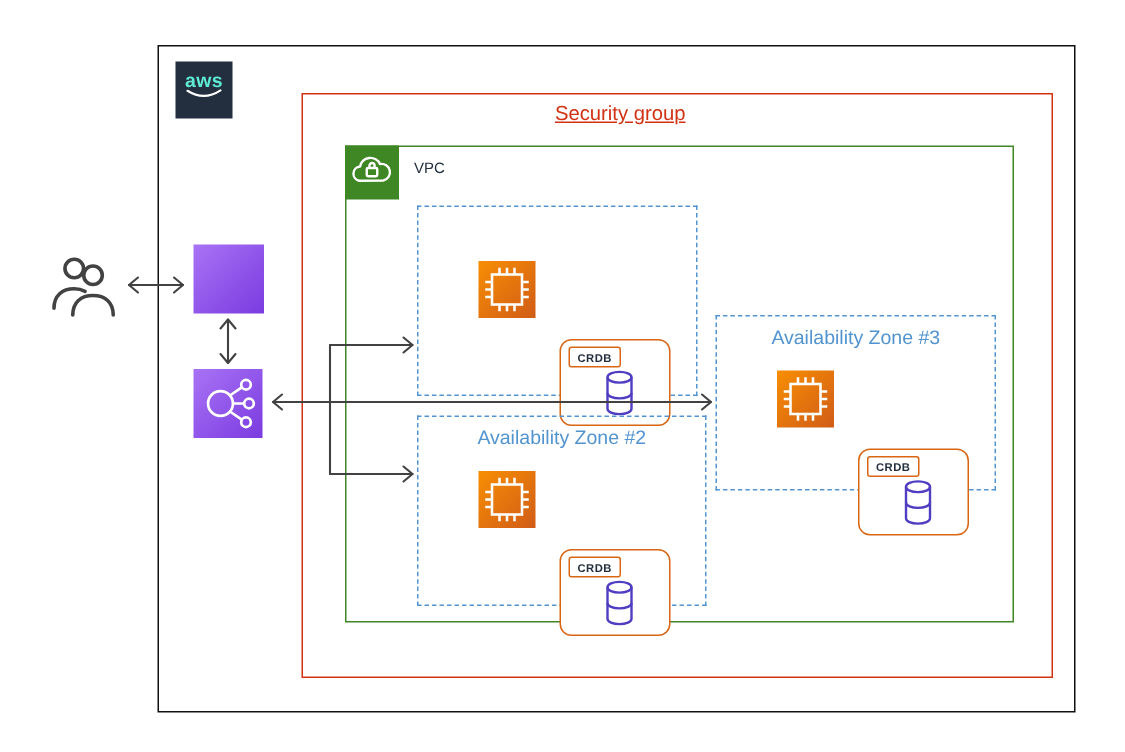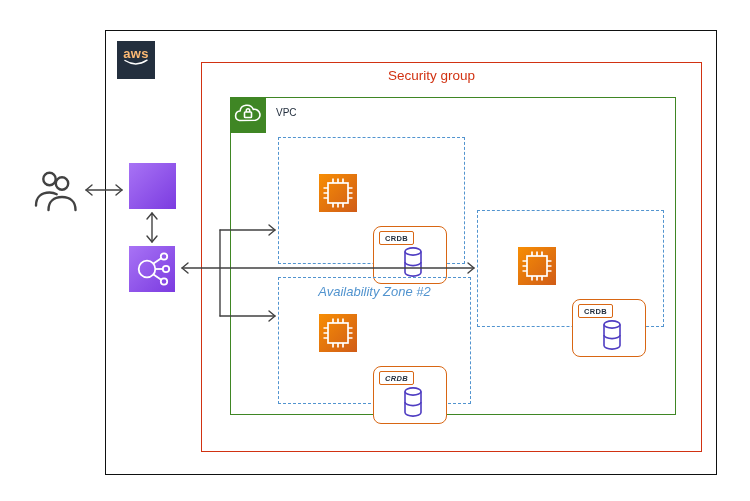--- a/index.html
+++ b/index.html
@@ -2,39 +2,39 @@
 <html style="--security-group-red: #d13212; --vpc-green: #3f8624; --az-blue: #5294cf; --compute-orange: #d86613; --network-purple: #8c4fff; --database-indigo: #4f3dc2; --connector-gray: #424242; --aws-navy: #232f3e;"><head>
 <meta charset="utf-8">
 <style>
   * { margin:0; padding:0; box-sizing:border-box; }
   body { background:#ffffff; font-family:"Liberation Sans", sans-serif; }
   .canvas { position:relative; width:750px; height:501px; background:#ffffff; overflow:hidden; }
 
   .outer-box { position:absolute; left:105px; top:30px; width:612px; height:445px;
                border:1.5px solid #0f1111; background:#fff; }
   .aws-logo { position:absolute; left:117px; top:41px; width:38px; height:38px;
-              background:var(--aws-navy,#232f3e); color:#fdba74; text-align:center; }
+              background:var(--aws-navy,#232f3e); color:#5eead4; text-align:center; }
   .aws-logo .t { display:block; font-size:13px; font-weight:bold; margin-top:5px; letter-spacing:.3px; }
   .aws-logo svg { display:block; margin:-2px auto 0; }
 
   .red-box { position:absolute; left:201px; top:62px; width:501px; height:390px;
              border:1px solid var(--security-group-red,#d13212); }
-  .sg-label { position:absolute; left:219px; top:68px; width:425px; text-align:center;
-              color:var(--security-group-red,#d13212); font-size:13.5px; }
+  .sg-label { position:absolute; left:201px; top:68px; width:425px; text-align:center;
+              color:var(--security-group-red,#d13212); font-size:13.5px;text-decoration:underline; }
 
   .green-box { position:absolute; left:230px; top:97px; width:446px; height:318px;
                border:1px solid var(--vpc-green,#3f8624); }
   .vpc-icon { position:absolute; left:230px; top:97px; width:36px; height:36px;
               background:var(--vpc-green,#3f8624); display:flex; align-items:center; justify-content:center; }
   .vpc-label { position:absolute; left:276px; top:107px; font-size:10px; color:#232f3e; }
 
   .az { position:absolute; border:1.3px dashed var(--az-blue,#5294cf); }
   .az-label { text-align:center; margin-top:6px; color:var(--az-blue,#5294cf); font-size:13px; }
   .az1 { left:278px; top:137px; width:187px; height:127px; }
-  .az2 { left:278px; top:277px; width:193px; height:127px;font-style:italic; }
+  .az2 { left:278px; top:277px; width:193px; height:127px; }
   .az3 { left:477px; top:210px; width:187px; height:117px; }
 
   .ec2 { position:absolute; left:40px; top:36px; width:38px; height:38px;
          background:linear-gradient(135deg,#f78e04,#d05c17);
          display:flex; align-items:center; justify-content:center; }
 
   .crdb-node { position:absolute; left:94px; top:48px; width:74px; height:58px;
                border:1.4px solid var(--compute-orange,#d86613); border-radius:8px; background:#fff;margin-top:40px; }
   .crdb-tag { position:absolute; top:4px; left:5px; border:1px solid var(--compute-orange,#d86613);
               border-radius:2px; font-size:7.5px; font-weight:bold; color:#232f3e;
@@ -115,20 +115,21 @@
         <g fill="none" stroke="#4f3dc2" stroke-width="1.6">
           <ellipse cx="12" cy="5.5" rx="8" ry="3.6"></ellipse>
           <path d="M4,5.5 V26.5 a8,3.6 0 0 0 16,0 V5.5"></path>
           <path d="M4,16 a8,3.6 0 0 0 16,0"></path>
         </g>
       </svg>
     </div>
   </div>
 
   <div class="az az3">
+    <div class="az-label">Availability Zone #3</div>
     <div class="ec2">
       <svg width="38" height="38" viewBox="0 0 38 38">
           <g fill="none" stroke="#ffffff" stroke-width="1.7">
         <rect x="9" y="9" width="20" height="20"></rect>
         <path d="M14,9 V4.5 M19,9 V4.5 M24,9 V4.5 M14,33.5 V29 M19,33.5 V29 M24,33.5 V29 M9,14 H4.5 M9,19 H4.5 M9,24 H4.5 M33.5,14 H29 M33.5,19 H29 M33.5,24 H29"></path>
       </g>
         </svg>
     </div>
     <div class="crdb-node">
       <span class="crdb-tag">CRDB</span>

